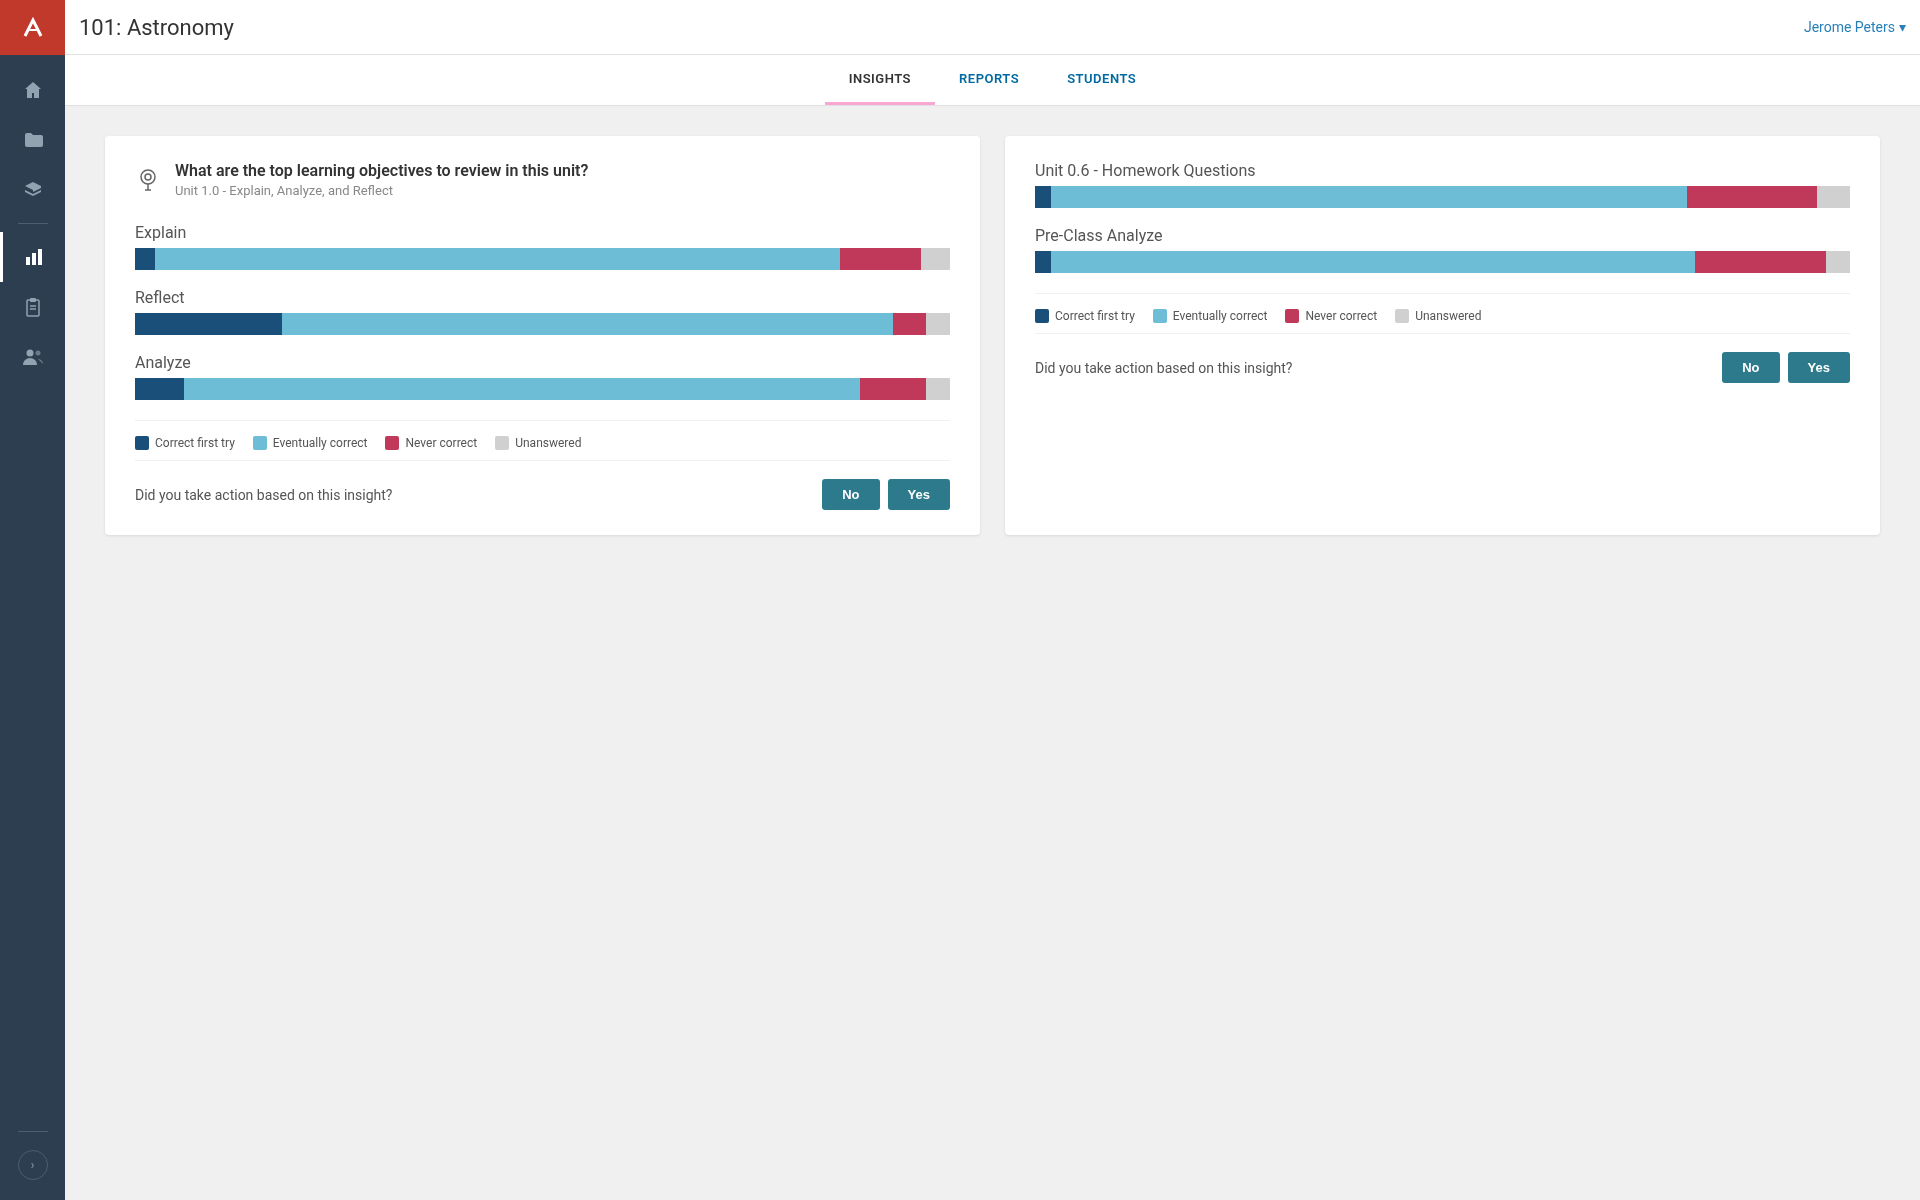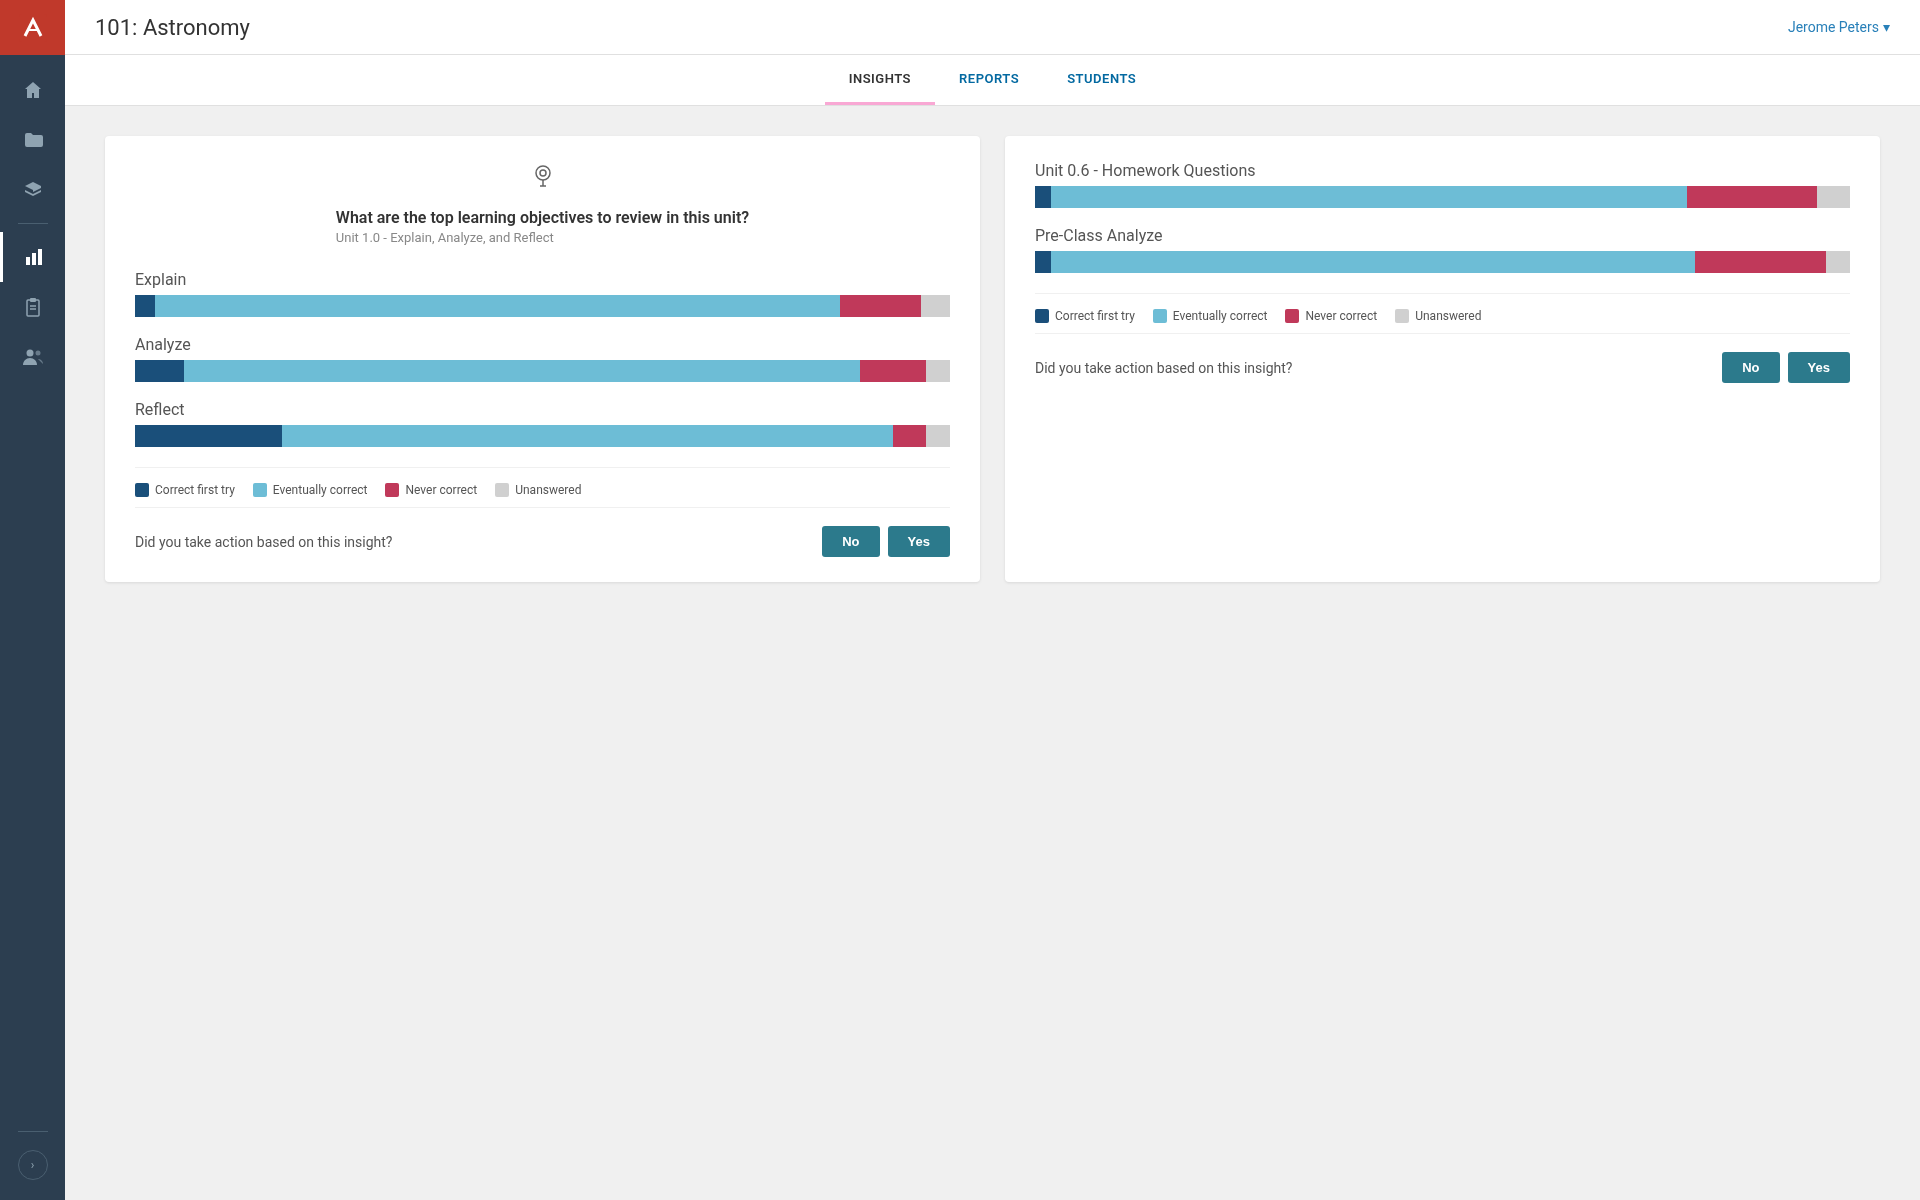--- a/index.html
+++ b/index.html
@@ -75,21 +75,21 @@
     .main {
       flex: 1;
       display: flex;
       flex-direction: column;
       overflow: hidden;
     }
 
     
     .header {
       background: white;
-      padding: 0 30px;
+      padding: 0 14px;
       height: 55px;
       display: flex;
       align-items: center;
       justify-content: space-between;
       border-bottom: 1px solid #e0e0e0;
     }
     .header-title {
       font-size: 22px;
       font-weight: 400;
       color: #333;
@@ -144,24 +144,23 @@
     .card {
       background: white;
       border-radius: 4px;
       box-shadow: 0 1px 3px rgba(0,0,0,0.1);
       padding: 25px 30px 25px 30px;
       flex: 1;
     }
 
     .card-header {
       display: flex;
-      align-items: center;
+      align-items: flex-end;
       gap: 14px;
       margin-bottom: 25px;
-      flex-direction: column;
     }
     .card-icon {
       font-size: 22px;
       color: #666;
       margin-top: 2px;
       flex-shrink: 0;
     }
     .card-title-block h2 {
       font-size: 16px;
       font-weight: 600;
@@ -341,34 +340,34 @@
             <div class="bar-group">
               <div class="bar-label">Explain</div>
               <div class="bar-track">
                 <div class="bar-segment" style="width: 2.5%; background-color: rgb(26, 79, 122);"></div>
                 <div class="bar-segment" style="width: 84%; background-color: rgb(109, 189, 214);"></div>
                 <div class="bar-segment" style="width: 10%; background-color: rgb(192, 57, 90);"></div>
                 <div class="bar-segment" style="width: 3.5%; background-color: rgb(208, 208, 208);"></div>
               </div>
             </div>
             <div class="bar-group">
+              <div class="bar-label">Reflect</div>
+              <div class="bar-track">
+                <div class="bar-segment" style="width: 18%; background-color: rgb(26, 79, 122);"></div>
+                <div class="bar-segment" style="width: 75%; background-color: rgb(109, 189, 214);"></div>
+                <div class="bar-segment" style="width: 4%; background-color: rgb(192, 57, 90);"></div>
+                <div class="bar-segment" style="width: 3%; background-color: rgb(208, 208, 208);"></div>
+              </div>
+            </div>
+            <div class="bar-group">
               <div class="bar-label">Analyze</div>
               <div class="bar-track">
                 <div class="bar-segment" style="width: 6%; background-color: rgb(26, 79, 122);"></div>
                 <div class="bar-segment" style="width: 83%; background-color: rgb(109, 189, 214);"></div>
                 <div class="bar-segment" style="width: 8%; background-color: rgb(192, 57, 90);"></div>
-                <div class="bar-segment" style="width: 3%; background-color: rgb(208, 208, 208);"></div>
-              </div>
-            </div>
-            <div class="bar-group">
-              <div class="bar-label">Reflect</div>
-              <div class="bar-track">
-                <div class="bar-segment" style="width: 18%; background-color: rgb(26, 79, 122);"></div>
-                <div class="bar-segment" style="width: 75%; background-color: rgb(109, 189, 214);"></div>
-                <div class="bar-segment" style="width: 4%; background-color: rgb(192, 57, 90);"></div>
                 <div class="bar-segment" style="width: 3%; background-color: rgb(208, 208, 208);"></div>
               </div>
             </div>
           </div>
 
         <div class="legend" id="left-legend">
             <div class="legend-item">
               <div class="legend-swatch" style="background-color: rgb(26, 79, 122);"></div>
               <span>Correct first try</span>
             </div>

